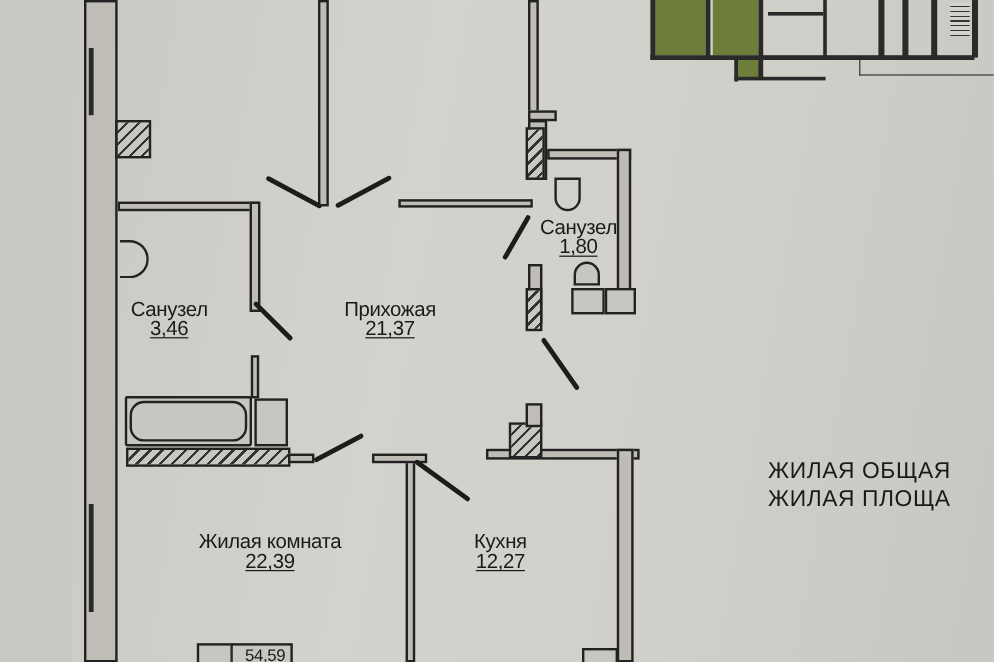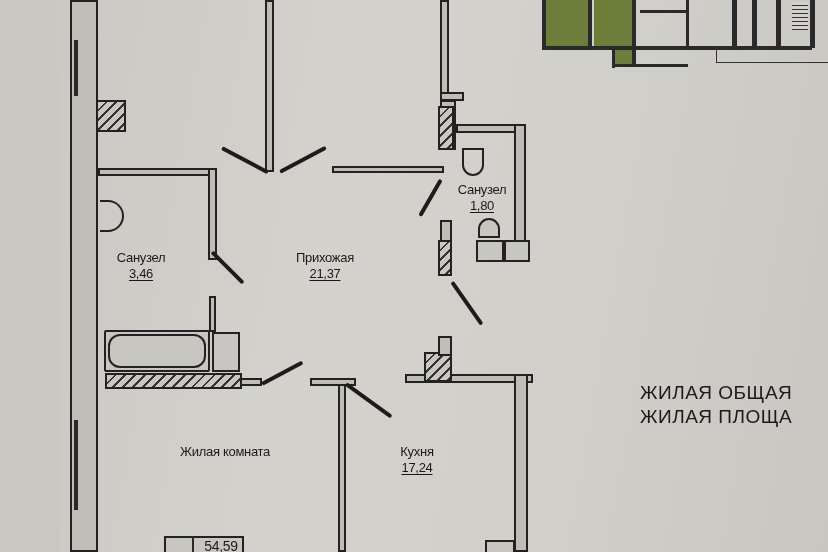--- a/index.html
+++ b/index.html
@@ -3,21 +3,21 @@
 <meta charset="utf-8">
 <style>
   html,body{margin:0;padding:0;}
   body{width:828px;height:552px;overflow:hidden;background:#cfcdc7;position:relative;font-family:"Liberation Sans",sans-serif;color:#1a1a1a;}
   .paper{position:absolute;left:0;top:0;width:828px;height:552px;background:linear-gradient(100deg,#c9c7c1 0%,#d4d2cc 40%,#d1cfc9 70%,#c8c6c0 100%);}
   .strip{position:absolute;left:0;top:0;width:60px;height:552px;background:#cac8c2;}
   .wall{position:absolute;background:#2a2a2a;}
   .wall-thin{position:absolute;border:2px solid #222;background:#bfbdb6;box-sizing:border-box;}
   .hatch{position:absolute;border:2px solid #222;box-sizing:border-box;background:repeating-linear-gradient(135deg,#c9c7c1 0 5px,#333 5px 7px);}
   .door{position:absolute;height:4px;background:#1c1c1c;transform-origin:0 50%;border-radius:2px;}
-  .label{position:absolute;text-align:center;font-size:13px;line-height:16px;letter-spacing:-0.3px;}
+  .label{position:absolute;text-align:center;font-size:17px;line-height:16px;letter-spacing:-0.3px;}
   .area{text-decoration:underline;text-underline-offset:2px;}
   .big{position:absolute;font-size:19px;letter-spacing:0.5px;line-height:24px;white-space:nowrap;}
   .green{position:absolute;background:#6d7d3a;}
   .fixture{position:absolute;border:2px solid #222;box-sizing:border-box;background:#c8c6c0;}
   .sink{position:absolute;border:2px solid #222;border-left:none;border-radius:0 20px 20px 0;box-sizing:border-box;}
   .toilet{position:absolute;border:2px solid #222;box-sizing:border-box;border-radius:0 0 12px 12px;}
 </style>
 </head>
 <body>
 
@@ -100,21 +100,22 @@
 <div class="label" style="left:280px;top:250px;width:90px;">
   <div>Прихожая</div>
   <div class="area">21,37</div>
 </div>
 <div class="label" style="left:450px;top:182px;width:64px;">
   <div>Санузел</div>
   <div class="area">1,80</div>
 </div>
 <div class="label" style="left:160px;top:444px;width:130px;">
   <div>Жилая комната</div>
+  <div class="area">22,39</div>
 </div>
 <div class="label" style="left:387px;top:444px;width:60px;">
   <div>Кухня</div>
-  <div class="area">17,24</div>
+  <div class="area">12,27</div>
 </div>
 <div class="label" style="left:196px;top:538px;width:50px;font-size:14px;">54,59</div>
 
 <div class="big" style="left:640px;top:381px;">ЖИЛАЯ ОБЩАЯ</div>
 <div class="big" style="left:640px;top:405px;">ЖИЛАЯ ПЛОЩА</div>
 
 </body></html>

